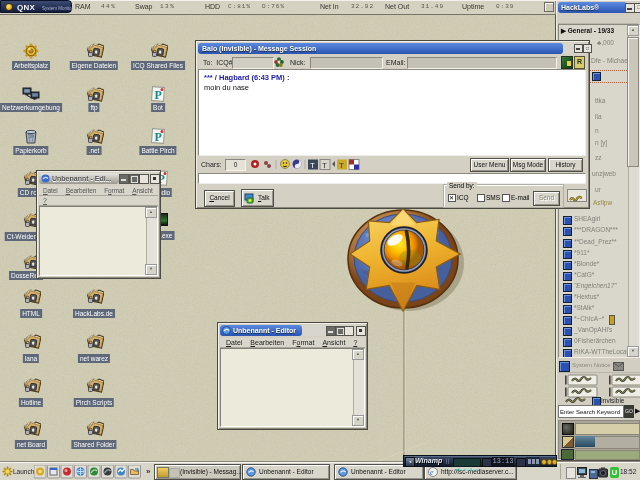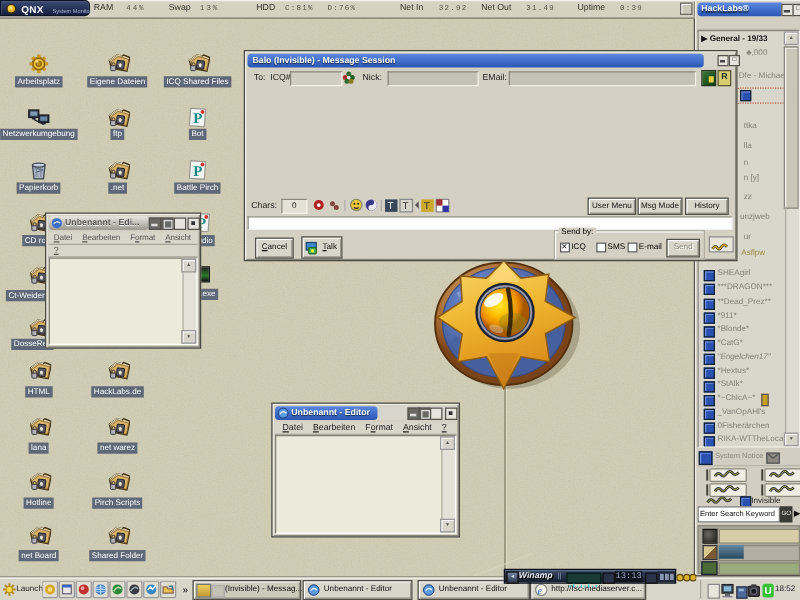--- a/index.html
+++ b/index.html
@@ -420,20 +420,24 @@
   <span class="abs" style="left:94px;top:3px;">Nick:</span>
   <div class="inset" style="left:114px;top:1px;width:71px;height:10px;background:#c4c2b6;"></div>
   <span class="abs" style="left:190px;top:3px;">EMail:</span>
   <div class="inset" style="left:211px;top:1px;width:148px;height:10px;background:#c4c2b6;"></div>
   <div class="abs" style="left:365px;top:0px;width:10px;height:11px;background:linear-gradient(135deg,#3a7a3a,#0a3a0a);border:1px solid #232;">
         <div class="abs" style="left:5px;top:4px;width:4px;height:5px;background:#e8d040;"></div>
       </div>
   <div class="abs" style="left:378px;top:0px;width:9px;height:11px;background:#d8cc70;border:1px solid #553;color:#232;font-size:7px;font-weight:bold;text-align:center;line-height:10px;">R</div>
  </div>
 
+ <div class="abs" style="left:2px;top:28px;width:388px;height:87px;background:#fff;border:1px solid #8a887e;border-right-color:#eee;border-bottom-color:#eee;box-sizing:border-box;">
+  <div class="abs" style="left:5px;top:3px;font-size:7.5px;font-weight:bold;color:#1a1aaa;">*** / Hagbard (6:43 PM) :</div>
+  <div class="abs" style="left:5px;top:13px;font-size:7.5px;color:#111;">moin du nase</div>
+ </div>
 
  <div class="abs" style="left:0;top:117px;width:100%;height:14px;font-size:7px;color:#222;">
   <span class="abs" style="left:5px;top:3px;">Chars:</span>
   <div class="inset" style="left:29px;top:1px;width:19px;height:10px;background:#e4e2d6;text-align:center;font-size:6.5px;line-height:10px;">0</div>
   <svg class="abs" style="left:52px;top:0;" width="120" height="13">
    <g>
           <circle cx="7" cy="6" r="4" fill="#b02020"></circle>
           <circle cx="7" cy="6" r="1.5" fill="#fff"></circle>
    <circle cx="18" cy="5" r="2" fill="#884444"></circle>
           <circle cx="21" cy="8" r="2" fill="#884444"></circle>
@@ -518,21 +522,21 @@
       <span><u>A</u>nsicht</span>
       <span><u>?</u></span>
     </div>
  <div class="edit-area" style="left:2px;top:25px;width:145px;height:79px;box-sizing:border-box;">
   <div class="sbar" style="right:0;top:0;bottom:0;background:#e4e2d8;"></div>
   <div class="sbtn" style="right:0;top:0;">▲</div>
   <div class="sbtn" style="right:0;bottom:0;">▼</div>
  </div>
 </div>
 
-<div class="abs" id="winamp" style="left:403px;top:455px;width:138px;height:12px;z-index:9;background:linear-gradient(#3a4a66,#141c2c);border:1px solid #08101c;box-shadow:inset 0 1px 0 #5a6a88;box-sizing:border-box;">
+<div class="abs" id="winamp" style="left:403px;top:455px;width:154px;height:12px;z-index:9;background:linear-gradient(#3a4a66,#141c2c);border:1px solid #08101c;box-shadow:inset 0 1px 0 #5a6a88;box-sizing:border-box;">
  <div class="abs" style="left:1px;top:1px;width:8px;height:8px;background:linear-gradient(#7a86a0,#2a3550);border:1px solid #111;font-size:5px;color:#cdd;text-align:center;line-height:7px;">◂</div>
  <span class="abs" style="left:11px;top:1px;font-size:7px;font-weight:bold;font-style:italic;color:#e8ecf4;text-shadow:1px 1px 0 #000;">Winamp</span>
  <span class="abs" style="left:42px;top:2px;font-size:6px;color:#8a96b0;">||</span>
  <div class="abs" style="left:49px;top:2px;width:26px;height:7px;background:#1a3a38;border:1px solid #0a1a18;">
   <svg width="26" height="7">
         <g stroke="#3ad8c8" stroke-width="1">
           <line x1="2" y1="5" x2="2" y2="3"></line>
           <line x1="5" y1="5" x2="5" y2="2"></line>
           <line x1="8" y1="5" x2="8" y2="4"></line>
           <line x1="11" y1="5" x2="11" y2="2.5"></line>

